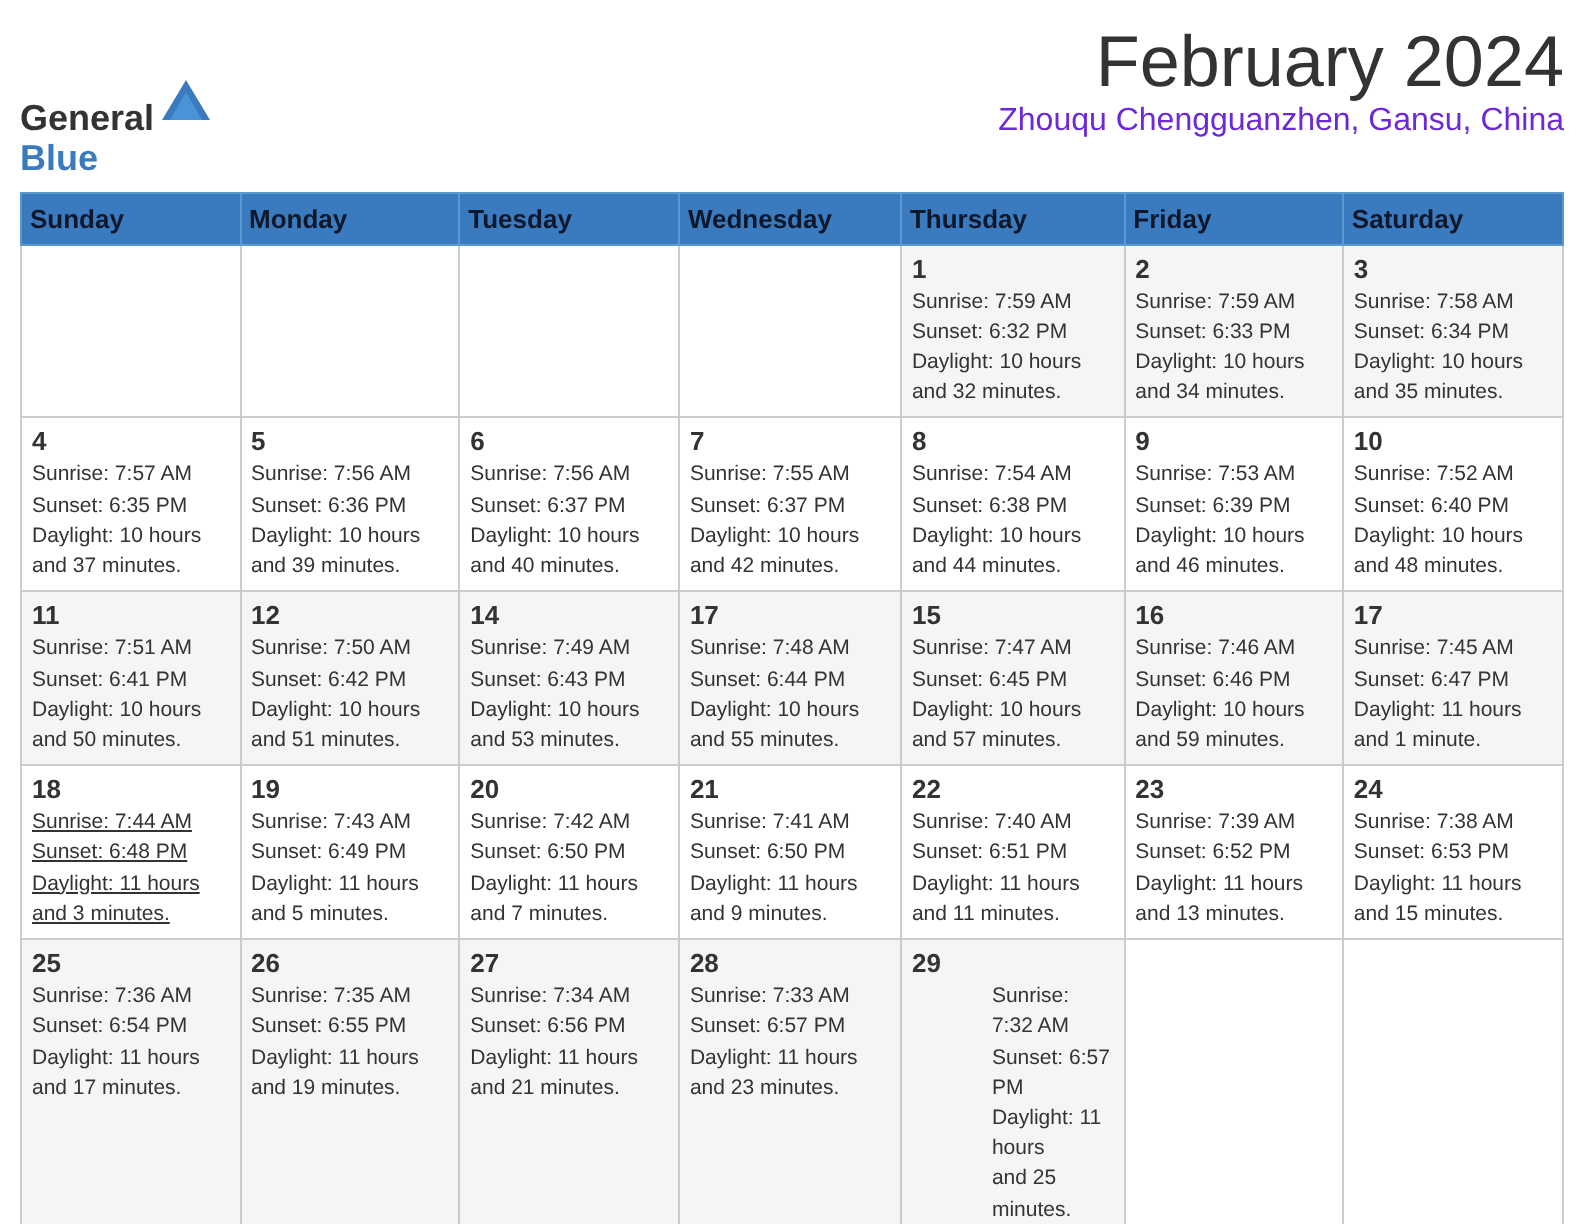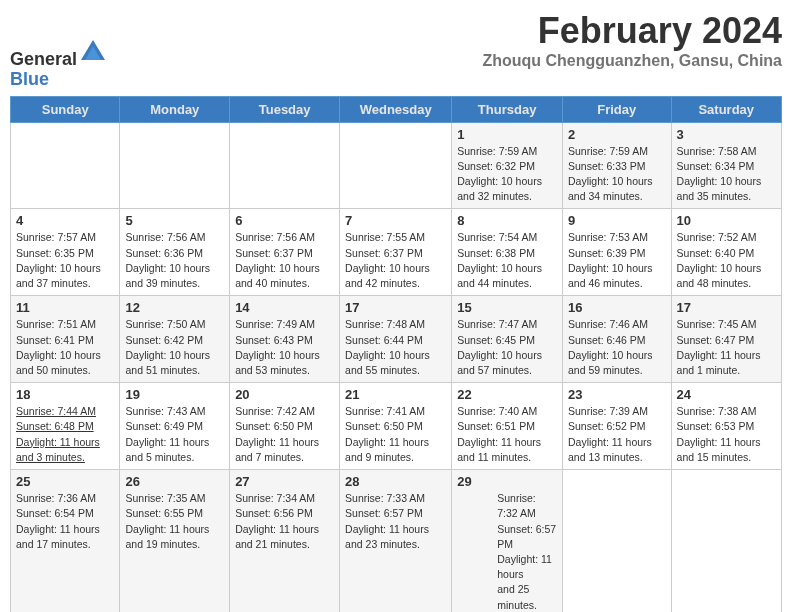--- a/index.html
+++ b/index.html
@@ -40,38 +40,38 @@
     .logo-icon {
       width: 28px;
       height: 28px;
       margin-left: 2px;
     }
     .title-section {
       text-align: right;
     }
     .month-title {
       font-size: 36px;
-      font-weight: bold;
+      font-weight: normal;
       color: #333;
     }
     .location-title {
       font-size: 16px;
-      color: #737373;
-      font-weight: bold;
+      color: #6d28d9;
+      font-weight: normal;
     }
     .calendar-table {
       width: 100%;
       border-collapse: collapse;
       font-size: 11px;
     }
     .calendar-table thead tr th {
       background-color: #3a7abf;
-      color: #e5e5e5;
-      padding: 5px 16px;
-      text-align: center;
+      color: #0f172a;
+      padding: 5px 4px;
+      text-align: left;
       font-size: 13px;
       font-weight: bold;
       border: 1px solid #5a9ad0;
     }
     .calendar-table tbody tr td {
       border: 1px solid #ccc;
       vertical-align: top;
       padding: 4px 5px;
       height: 85px;
       width: 113px;

